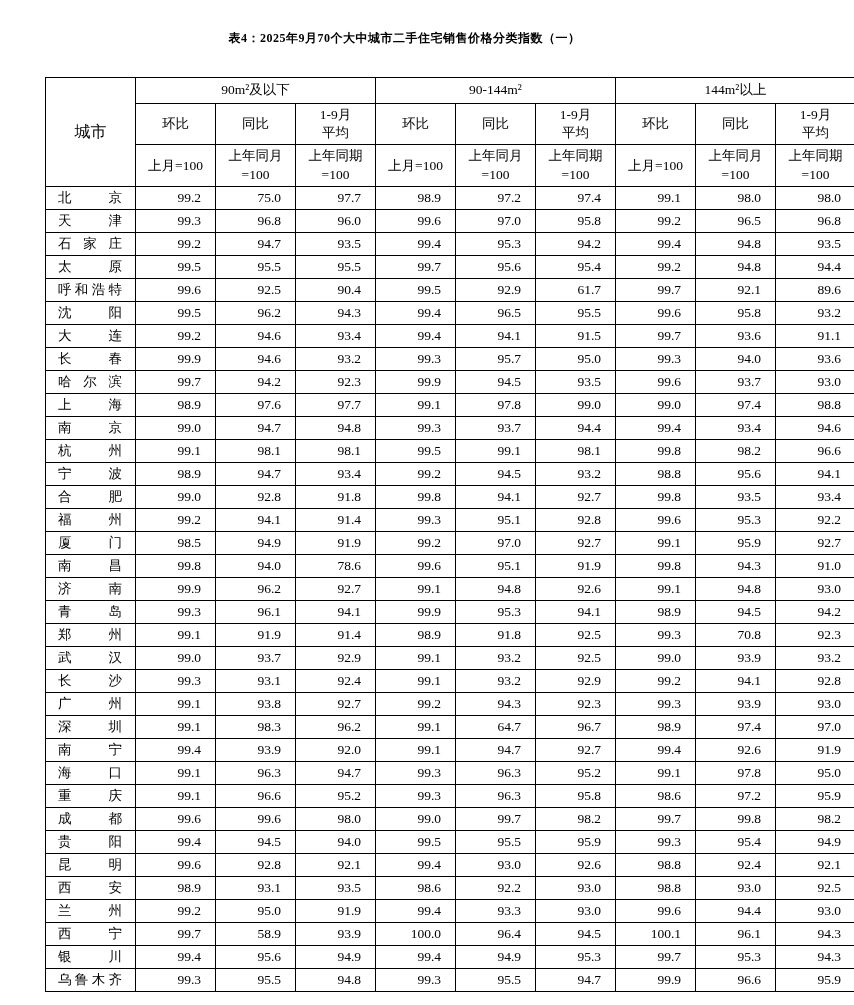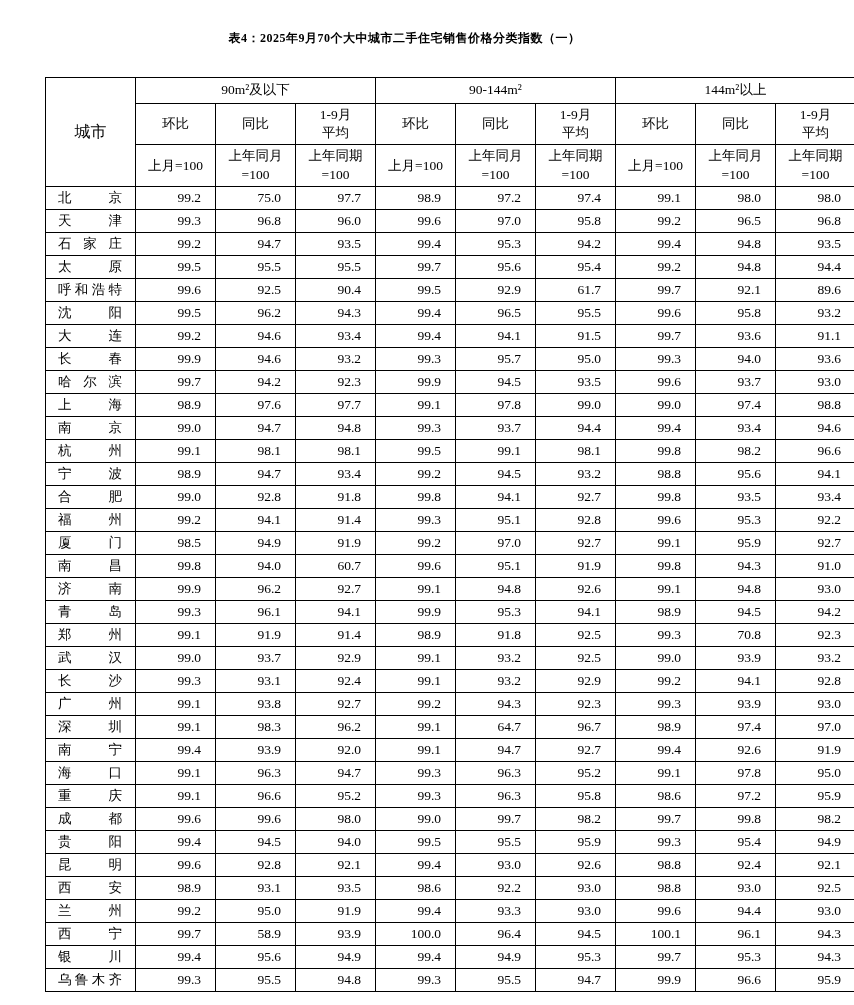--- a/index.html
+++ b/index.html
@@ -396,21 +396,21 @@
         </tr>
         <tr>
           <td class="city">
             <span class="spread">
               <span>南</span>
               <span>昌</span>
             </span>
           </td>
           <td class="num">99.8</td>
           <td class="num">94.0</td>
-          <td class="num">60.7</td>
+          <td class="num">78.6</td>
           <td class="num">99.6</td>
           <td class="num">95.1</td>
           <td class="num">91.9</td>
           <td class="num">99.8</td>
           <td class="num">94.3</td>
           <td class="num">91.0</td>
         </tr>
         <tr>
           <td class="city">
             <span class="spread">

